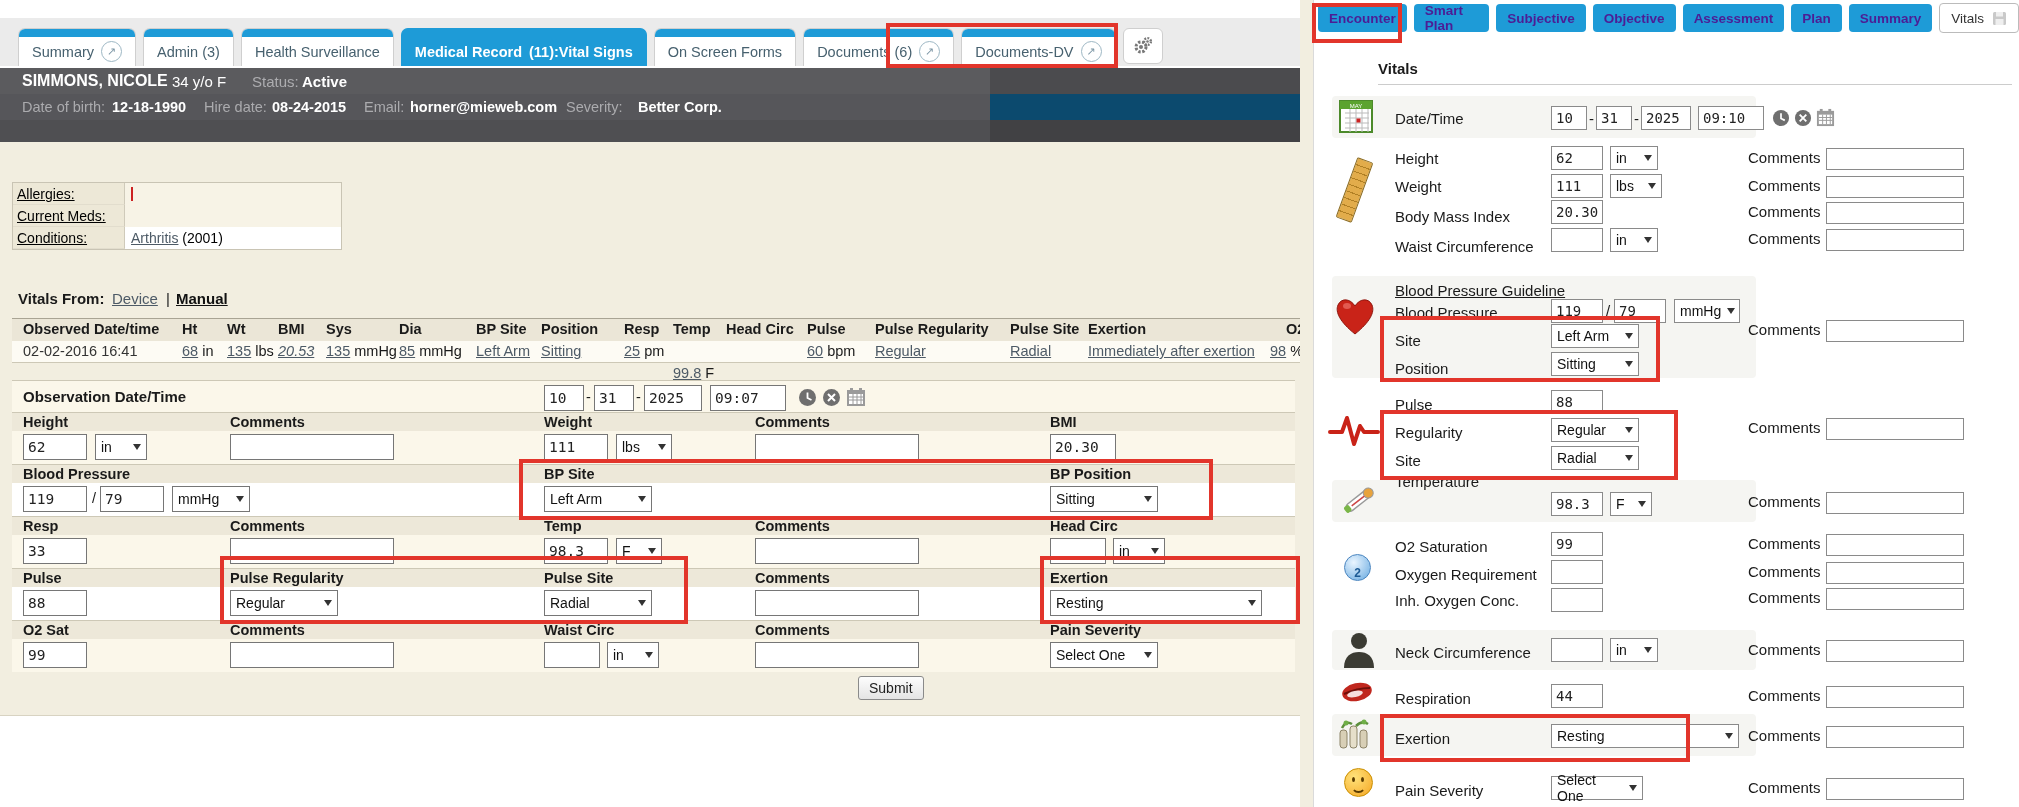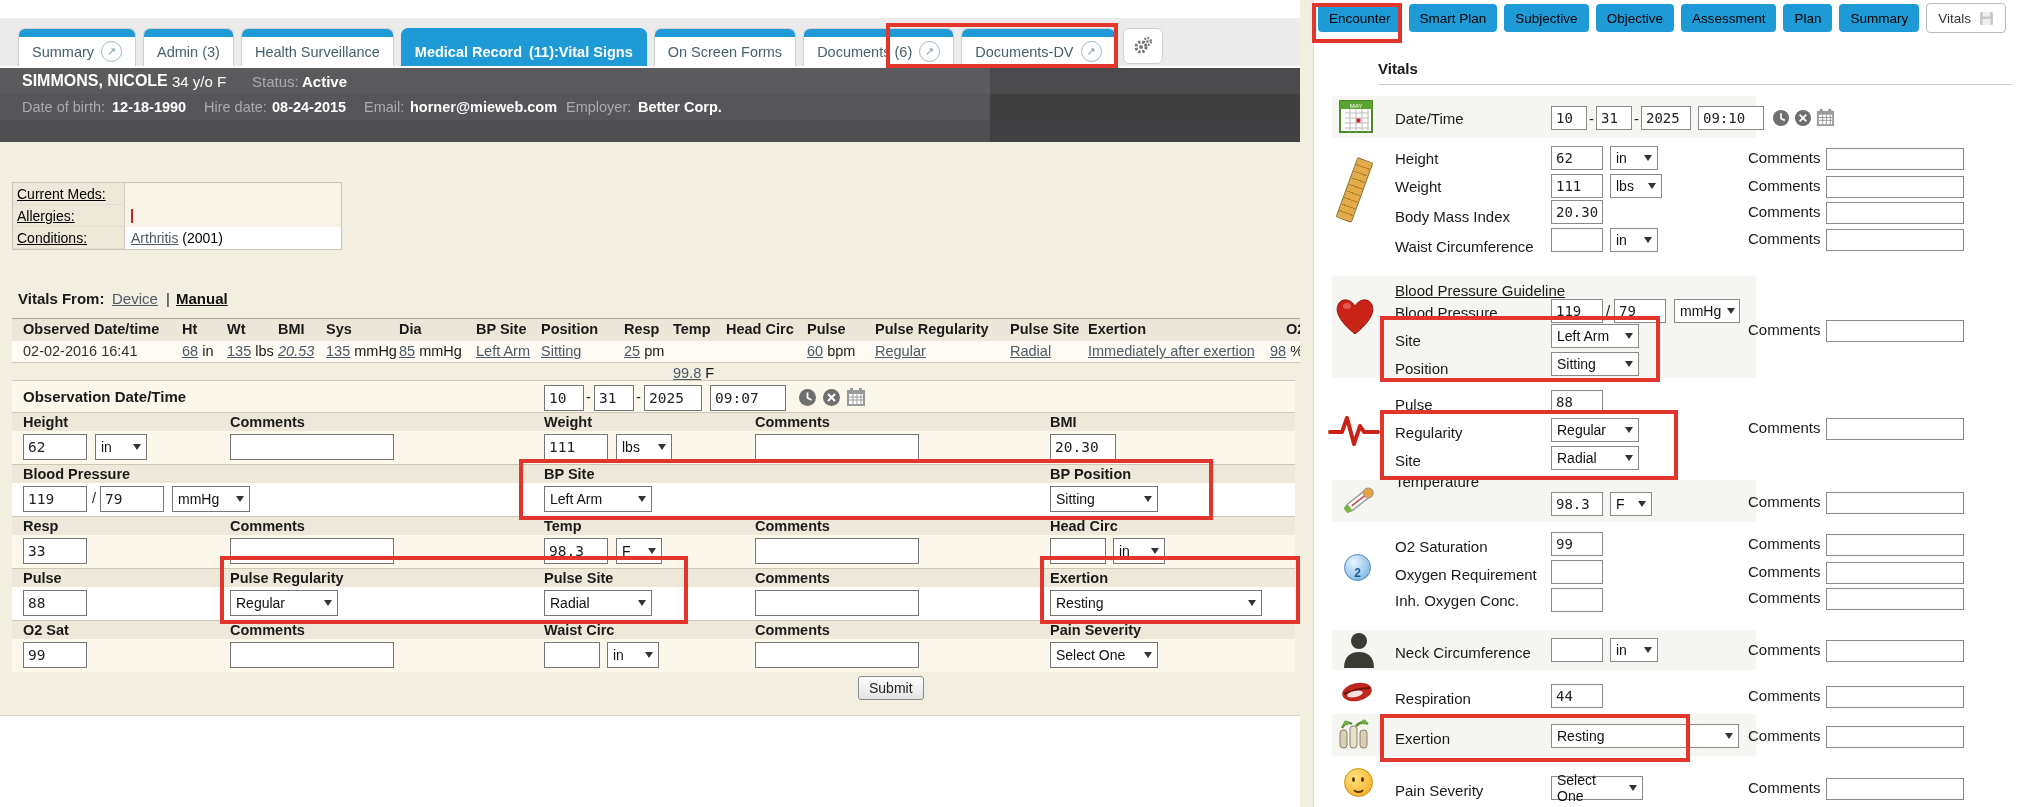--- a/index.html
+++ b/index.html
@@ -31,21 +31,21 @@
   .irow{position:absolute;left:12px;width:1283px;}
   .inp{position:absolute;height:26px;border:1px solid #767676;background:#fff;font-family:"DejaVu Sans Mono",monospace;font-size:14.5px;color:#222;padding:1px 4px;box-sizing:border-box;}
   .sel{position:absolute;height:26px;border:1px solid #767676;background:#fff;display:flex;align-items:center;justify-content:space-between;padding:0 5px;box-sizing:border-box;font-size:14px;color:#111;cursor:pointer;}
   .chev{width:0;height:0;border-left:4.5px solid transparent;border-right:4.5px solid transparent;border-top:6px solid #333;margin-left:6px;flex:0 0 auto;}
   .submitbtn{position:absolute;height:24px;border:1px solid #8a8a8a;border-radius:3px;background:linear-gradient(#fdfdfd,#e4e4e4);font-size:14px;color:#222;cursor:pointer;padding:0 10px;}
   
   .redbox{position:absolute;border:4px solid #E2352B;pointer-events:none;z-index:50;}
   
   #right-panel{position:absolute;left:1313px;top:0;width:706px;height:807px;background:#fff;border-left:1px solid #dadada;}
   #right-tabbar{position:absolute;left:1318px;top:3px;display:flex;gap:7px;align-items:center;}
-  .rtab{height:28px;background:#1E9BD7;color:#000000;font-weight:normal;font-size:13.5px;border-radius:4px;padding:0 11px;display:flex;align-items:center;cursor:pointer;}
+  .rtab{height:28px;background:#1E9BD7;color:#4c1d95;font-weight:bold;font-size:13.5px;border-radius:4px;padding:0 11px;display:flex;align-items:center;cursor:pointer;}
   .rtab.selected{background:#fff;color:#333;border:1px solid #bbb;font-weight:normal;gap:8px;}
   .rband{position:absolute;left:1332px;width:424px;background:#F5F5F2;border-radius:4px;}
   .rlabel{position:absolute;font-size:15px;color:#1a1a1a;white-space:nowrap;}
   .inp2{position:absolute;height:24px;border:1px solid #8a8a8a;background:#fff;font-family:"DejaVu Sans Mono",monospace;font-size:14px;color:#222;padding:1px 4px;box-sizing:border-box;}
   .sel2{position:absolute;height:24px;border:1px solid #8a8a8a;background:#fff;display:flex;align-items:center;justify-content:space-between;padding:0 5px;box-sizing:border-box;font-size:14px;color:#111;cursor:pointer;}
   .clabel{position:absolute;width:72px;text-align:right;font-size:15px;color:#1a1a1a;}
   .cinp{position:absolute;width:138px;height:22px;border:1px solid #8a8a8a;background:#fff;font-size:13px;box-sizing:border-box;padding:1px 4px;}
   .ic{position:absolute;}
   .ruler{position:absolute;width:15px;height:62px;background:repeating-linear-gradient(#E2AC4B,#E2AC4B 6px,#b07f24 6px,#b07f24 7px);border:1px solid #8a6a1f;transform:rotate(20deg);border-radius:2px;}
   .smiley{position:absolute;width:27px;height:27px;border-radius:50%;background:radial-gradient(circle at 35% 30%,#ffe27a,#f5a623);border:1px solid #c98f00;}
@@ -94,48 +94,48 @@
     </div>
   </div>
 
   <div class="bnr" style="top:68px;height:26px;background:#4B4B4E;">
     <div class="abs" style="left:0;top:0;width:990px;height:26px;background:#5B5B5E;"></div>
     <span class="t b" style="left:22px;top:4px;color:#fff;font-size:16px;">SIMMONS, NICOLE</span>
     <span class="t" style="left:172px;top:5px;color:#fff;font-size:15px;">34 y/o F</span>
     <span class="t" style="left:252px;top:5px;color:#ADADB0;font-size:15px;">Status:</span>
     <span class="t b" style="left:302px;top:5px;color:#fff;font-size:15px;">Active</span>
   </div>
-  <div class="bnr" style="top:94px;height:26px;background:#404040;">
+  <div class="bnr" style="top:94px;height:26px;background:#0c4a6e;">
     <div class="abs" style="left:0;top:0;width:990px;height:26px;background:#56565A;"></div>
     <span class="t" style="left:22px;top:5px;color:#ABABAE;">Date of birth:</span>
     <span class="t b" style="left:112px;top:5px;color:#fff;">12-18-1990</span>
     <span class="t" style="left:204px;top:5px;color:#ABABAE;">Hire date:</span>
     <span class="t b" style="left:272px;top:5px;color:#fff;">08-24-2015</span>
     <span class="t" style="left:364px;top:5px;color:#ABABAE;">Email:</span>
     <span class="t b" style="left:410px;top:5px;color:#fff;">horner@mieweb.com</span>
-    <span class="t" style="left:566px;top:5px;color:#ABABAE;">Employer:</span>
+    <span class="t" style="left:566px;top:5px;color:#ABABAE;">Severity:</span>
     <span class="t b" style="left:638px;top:5px;color:#fff;">Better Corp.</span>
   </div>
   <div class="bnr" style="top:120px;height:22px;background:#414144;">
     <div class="abs" style="left:0;top:0;width:990px;height:22px;background:#4F4F52;"></div>
   </div>
 
   <div id="left-content"></div>
   <div id="left-bottom"></div>
 
   <div id="chart-box">
-    <div class="cb-row">
-      <span class="cb-lab">Current Meds:</span>
-      <span class="cb-val"></span>
-    </div>
     <div class="cb-row">
       <span class="cb-lab">Allergies:</span>
       <span class="cb-val">
           <i style="width:2px;height:14px;background:#c22;font-style:normal;"></i>
         </span>
+    </div>
+    <div class="cb-row">
+      <span class="cb-lab">Current Meds:</span>
+      <span class="cb-val"></span>
     </div>
     <div class="cb-row">
       <span class="cb-lab">Conditions:</span>
       <span class="cb-val" style="background:#fff;">
         <span class="lnk">Arthritis</span>
         <span style="white-space:pre;"> (2001)</span>
       </span>
     </div>
   </div>
 

